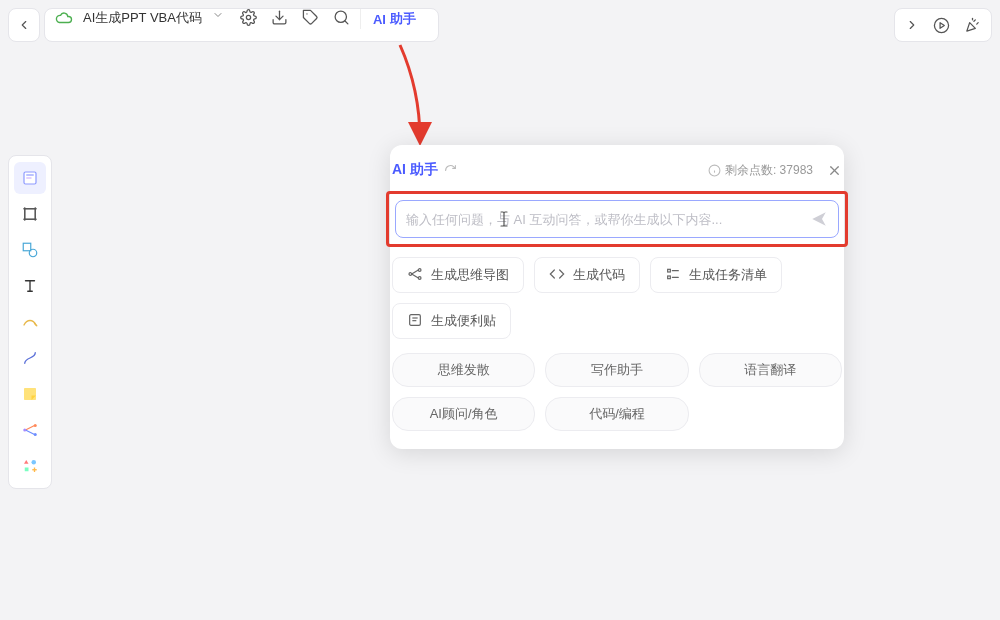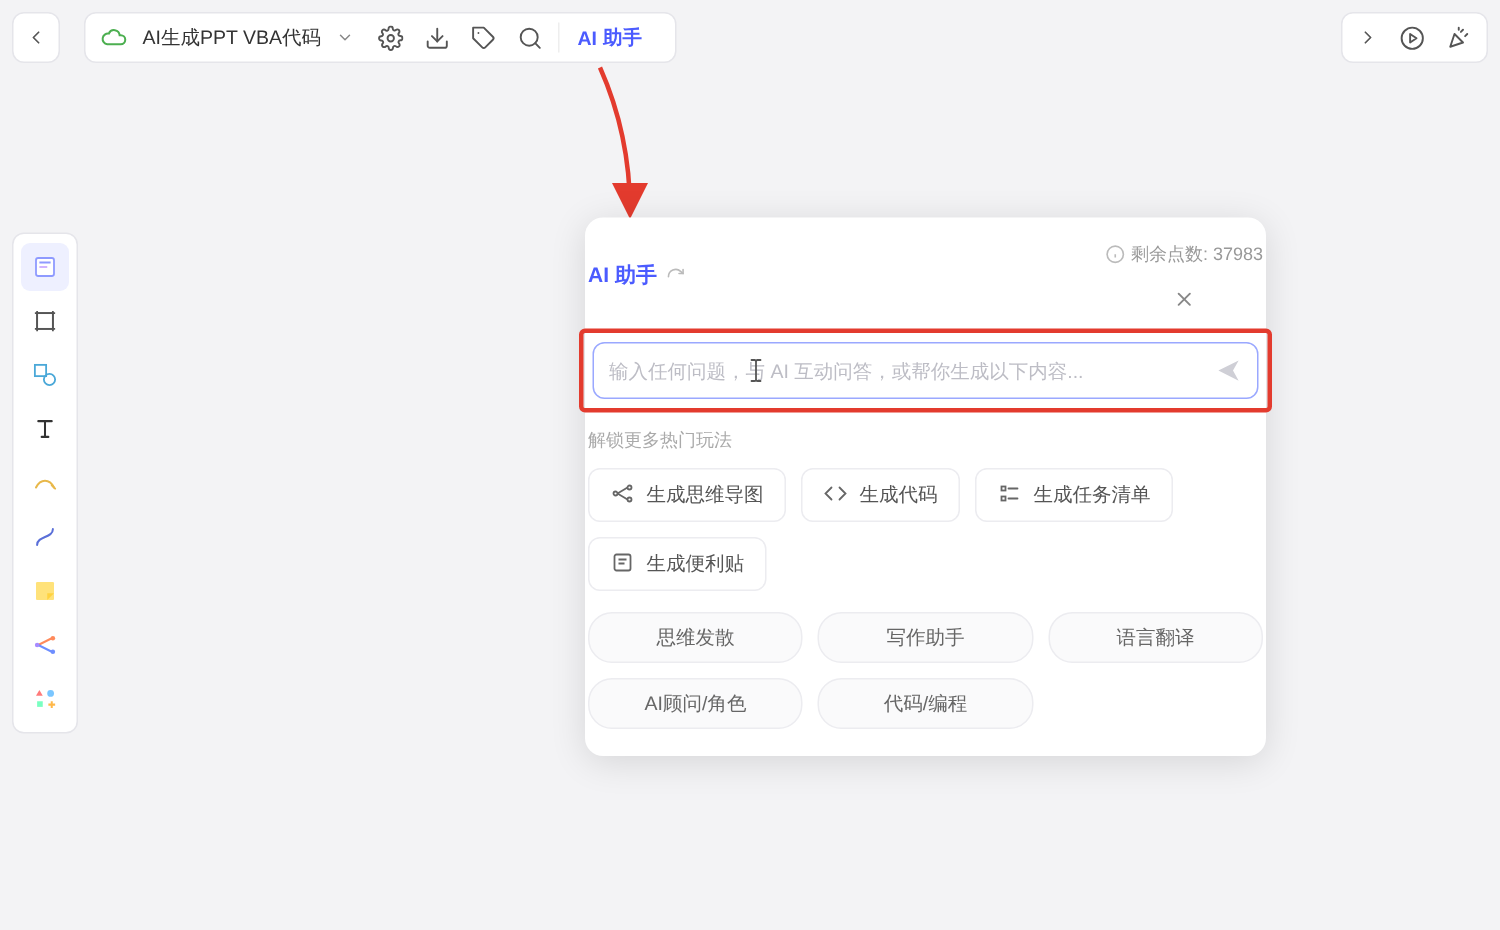--- a/index.html
+++ b/index.html
@@ -1,20 +1,20 @@
 <!DOCTYPE html>
 <html><head>
 <meta charset="utf-8">
 <style>
   * { box-sizing: border-box; margin: 0; padding: 0; }
   html, body { width: 1000px; height: 620px; font-family: -apple-system, "PingFang SC", "Microsoft YaHei", sans-serif; background: #f3f3f5; overflow: hidden; }
   
   .topbar { position: absolute; top: 8px; left: 8px; display: flex; align-items: center; gap: 0; }
   .back-btn { width: 32px; height: 34px; background: #fff; border: 1px solid #e5e5ea; border-radius: 8px; display: flex; align-items: center; justify-content: center; cursor: pointer; }
-  .title-pill { margin-left: 16px; height: 34px; background: #fff; border: 1px solid #e5e5ea; border-radius: 8px; display: flex; align-items: center; padding: 0 10px; gap: 10px; }
+  .title-pill { margin-left: 4px; height: 34px; background: #fff; border: 1px solid #e5e5ea; border-radius: 8px; display: flex; align-items: flex-start; padding: 0 10px; gap: 10px; }
   .cloud-icon { color: #4caf50; display: flex; align-items: center; }
   .title-text { font-size: 13px; color: #333; }
   .chev { color: #888; display:flex; align-items:center; }
   .title-icons { display:flex; align-items:center; gap:14px; margin-left:6px; }
   .title-icons span { color:#555; display:flex; align-items:center; cursor:pointer; }
   .ai-tab { margin-left:0; padding:0 12px; color:#4b5bff; font-size:13px; font-weight:600; border-left:1px solid #eee; height:20px; display:flex; align-items:center; cursor:pointer; }
   .ai-tab .ai-bold { font-weight:800; margin-right:4px; }
   
   .topright { position:absolute; top:8px; right:8px; height:34px; background:#fff; border:1px solid #e5e5ea; border-radius:8px; display:flex; align-items:center; padding:0 10px; gap:14px; }
   .topright span { color:#555; display:flex; align-items:center; cursor:pointer; }
@@ -24,21 +24,21 @@
   .rail .tool.active { background:#eef0ff; }
   
   .arrow { position:absolute; left:390px; top:40px; pointer-events:none; }
   
   .panel { position:absolute; left:390px; top:145px; width:454px; background:#fff; border-radius:12px; box-shadow:0 4px 24px rgba(0,0,0,0.12); padding:16px 2px 18px; }
   .panel-head { display:flex; align-items:center; justify-content:space-between; margin-bottom:12px; }
   .panel-title { display:flex; align-items:center; gap:6px; }
   .panel-title .ai-lbl { color:#4b5bff; font-size:14px; font-weight:600; }
   .panel-title .ai-lbl b { font-weight:800; margin-right:4px; }
   .panel-title .refresh { color:#aaa; display:flex; align-items:center; cursor:pointer; }
-  .points { display:flex; align-items:center; gap:14px;flex-direction:column; }
+  .points { display:flex; align-items:center; gap:14px; }
   .points .pts-wrap { display:flex; align-items:center; gap:4px; color:#999; font-size:12px; }
   .points .close { color:#888; cursor:pointer; display:flex; align-items:center; }
   
   .hl-box { border:3px solid #e33b2e; border-radius:4px; padding:6px; margin:0 -6px 10px; }
   .input-wrap { border:1px solid #9aa8ff; border-radius:8px; height:38px; display:flex; align-items:center; padding:0 10px; position:relative; }
   .input-wrap input { border:none; outline:none; flex:1; font-size:13px; color:#333; background:transparent; font-family:inherit; }
   .input-wrap input::placeholder { color:#bdbdc5; }
   .send-btn { color:#bdbdc5; display:flex; align-items:center; cursor:pointer; }
   .text-cursor { position:absolute; left:102px; top:50%; transform:translateY(-50%); color:#555; pointer-events:none; }
   .sec-label { font-size:12px; color:#aaa; margin:4px 0 10px; }
@@ -240,21 +240,20 @@
           </svg>
       </span>
       <span class="send-btn">
           <svg width="18" height="18" viewBox="0 0 24 24" fill="#cfcfd6">
             <path d="M3 12l18-9-5 9 5 9-18-9z"></path>
           </svg>
         </span>
     </div>
   </div>
 
-  <div class="sec-label">解锁更多热门玩法</div>
   <div class="chips">
     <div class="chip">
         <span class="ic">
           <svg width="16" height="16" viewBox="0 0 24 24" fill="none" stroke="#666" stroke-width="1.8">
             <circle cx="5" cy="12" r="2"></circle>
             <circle cx="19" cy="6" r="2"></circle>
             <circle cx="19" cy="18" r="2"></circle>
             <line x1="7" y1="12" x2="17" y2="6"></line>
             <line x1="7" y1="12" x2="17" y2="18"></line>
           </svg>

